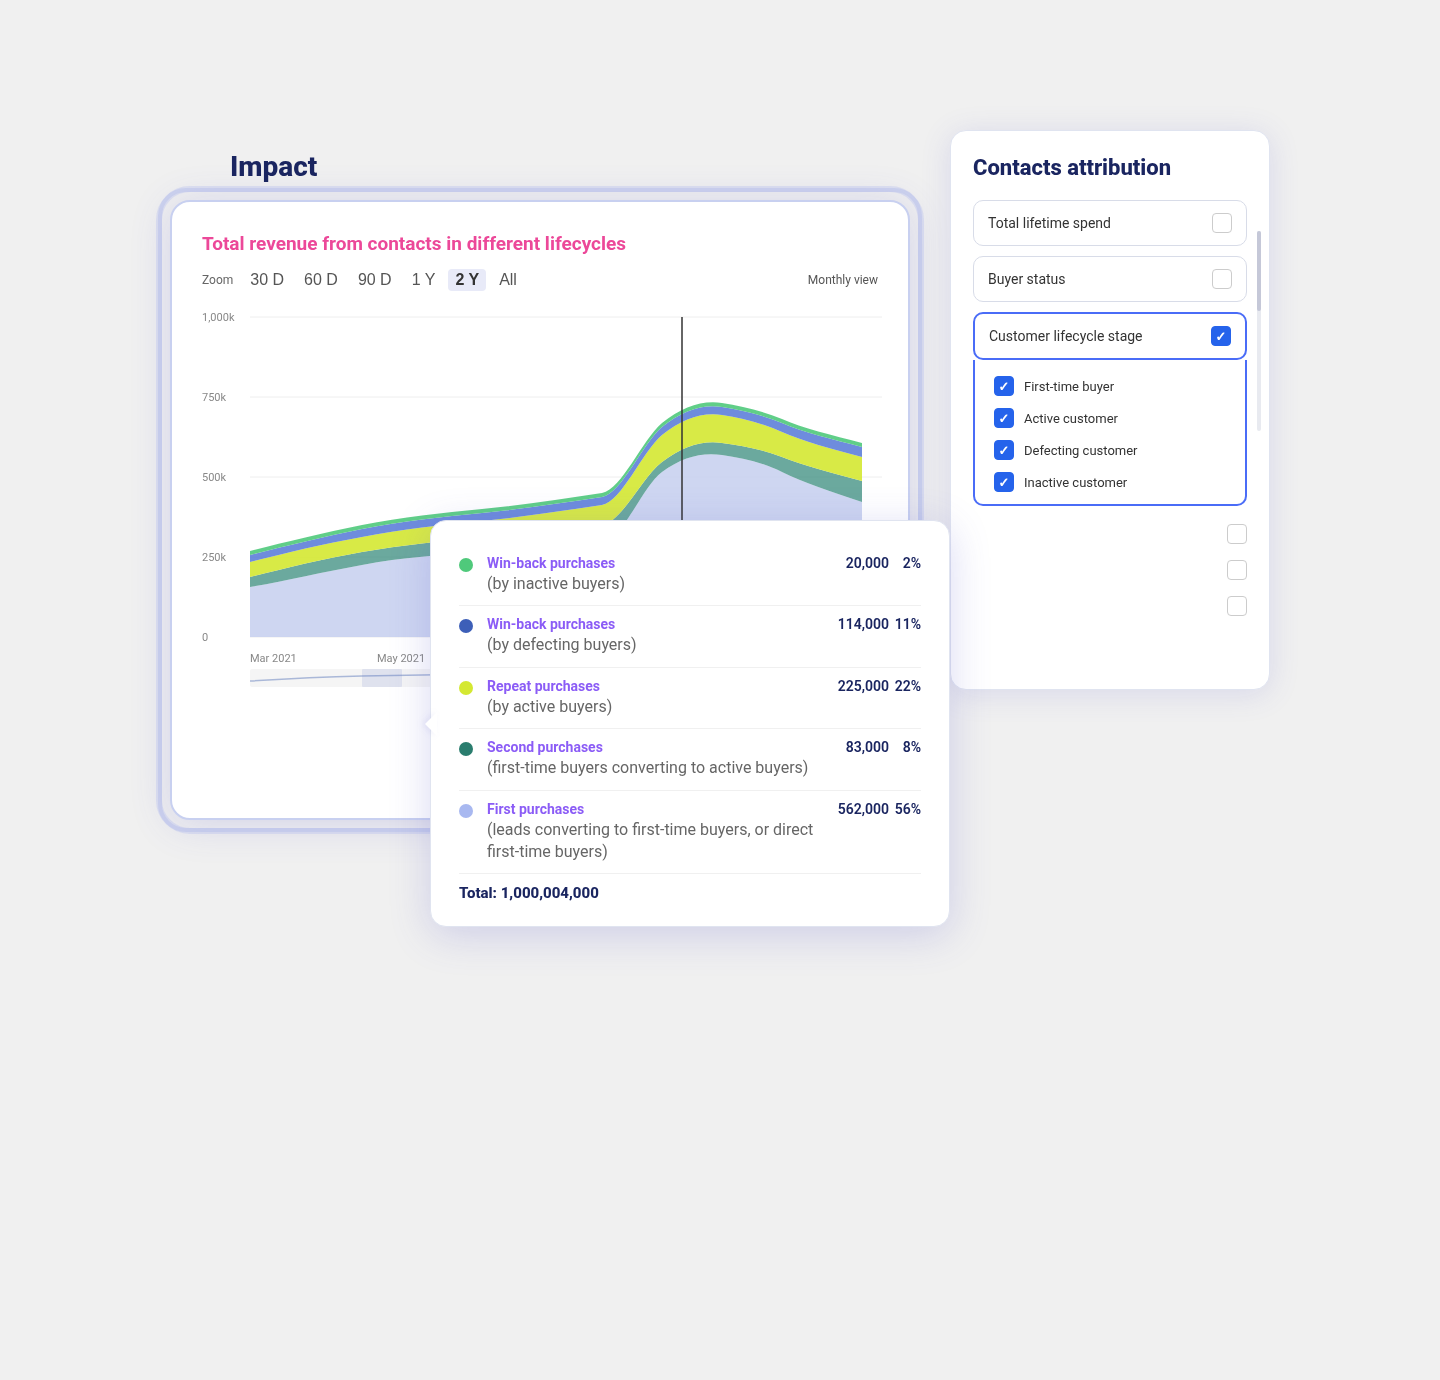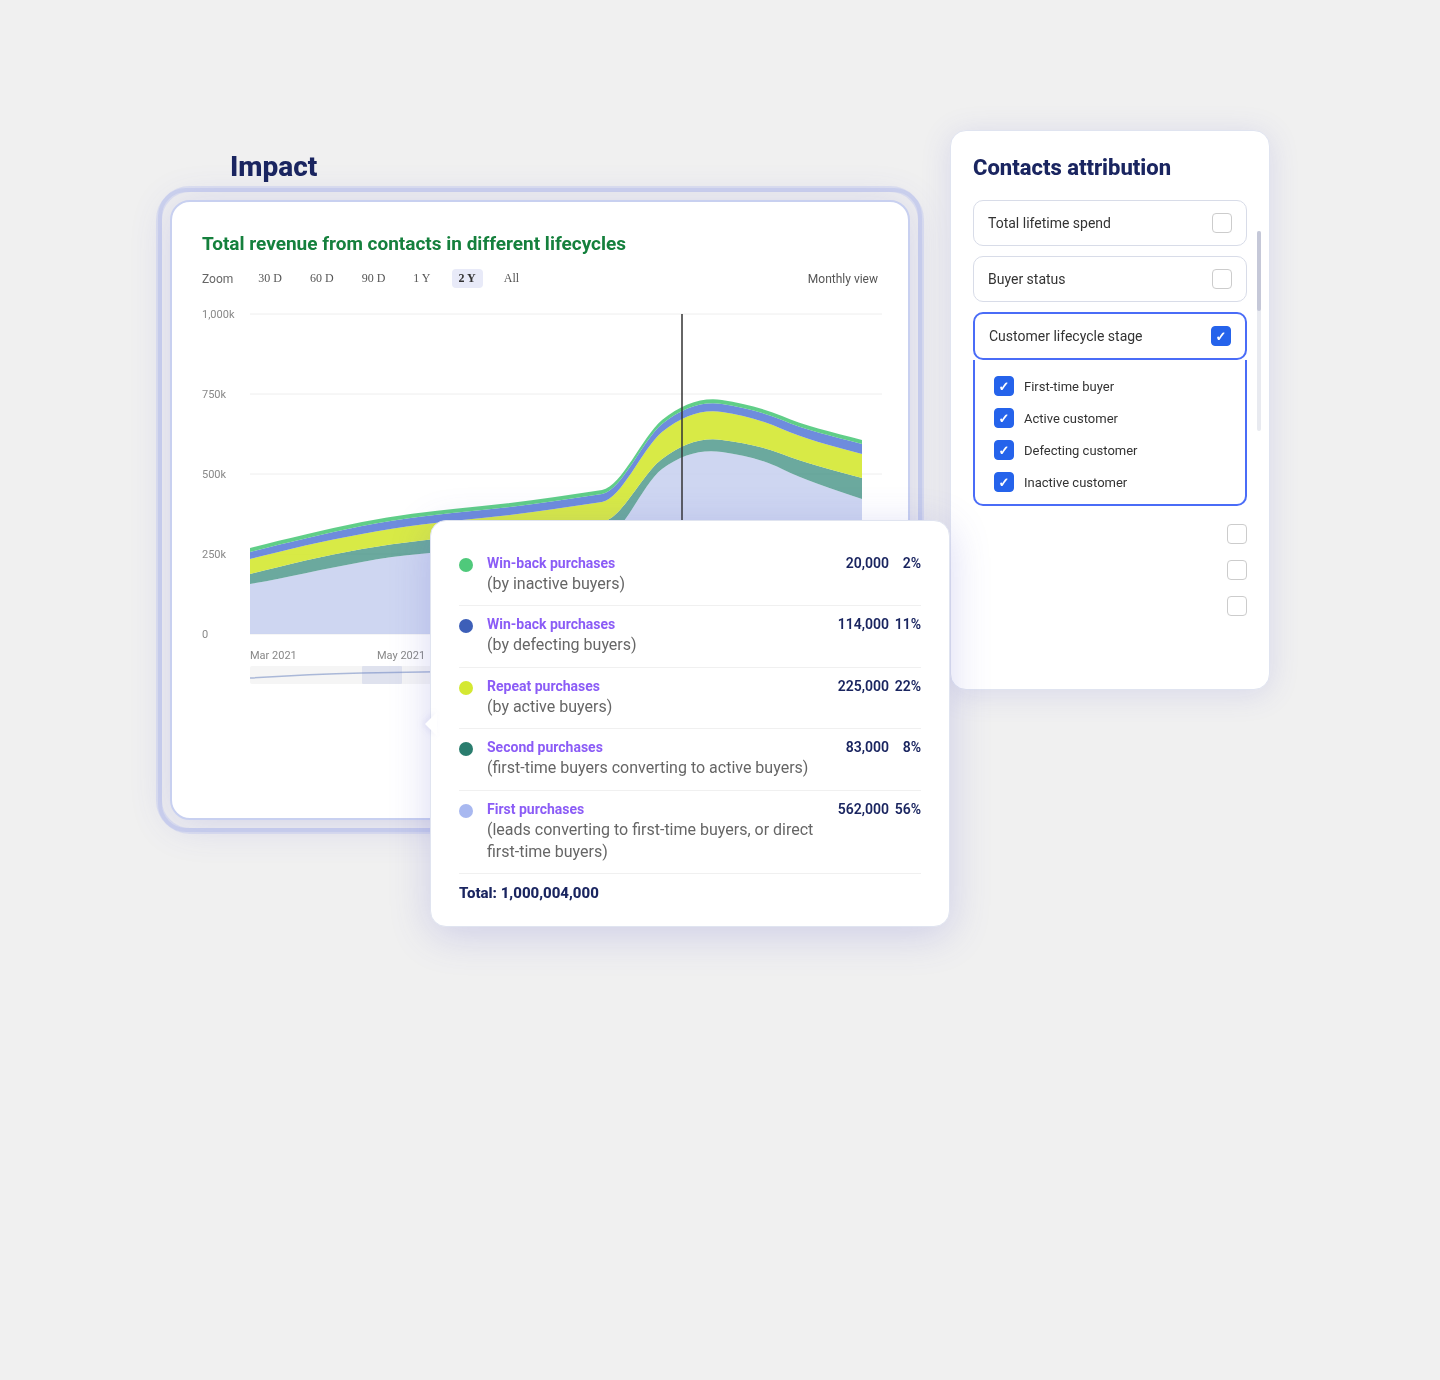--- a/index.html
+++ b/index.html
@@ -54,46 +54,45 @@
       position: absolute;
       inset: -14px;
       border-radius: 28px;
       border: 4px solid rgba(140,155,230,0.2);
       pointer-events: none;
     }
 
     .chart-title {
       font-size: 19px;
       font-weight: 700;
-      color: #15803d;
+      color: #ec4899;
       margin-bottom: 14px;
     }
 
     .chart-controls {
       display: flex;
       align-items: center;
-      gap: 14px;
+      gap: 6px;
       margin-bottom: 16px;
     }
 
     .zoom-label {
       font-size: 12px;
       color: #666;
       margin-right: 4px;
     }
 
     .zoom-btn {
-      font-size: 12px;
+      font-size: 16px;
       color: #555;
       padding: 2px 7px;
       border-radius: 4px;
       cursor: pointer;
       background: none;
       border: none;
-      font-family: Liberation Serif, serif;
     }
 
     .zoom-btn.active {
       background: #e8eaf8;
       font-weight: 600;
       color: #333;
     }
 
     .monthly-view {
       margin-left: auto;

